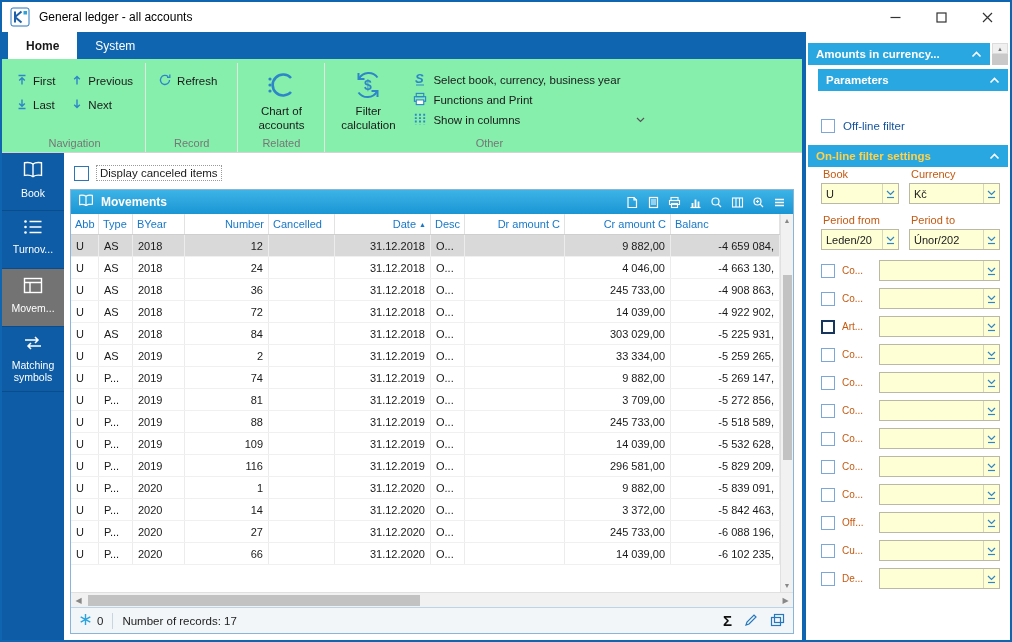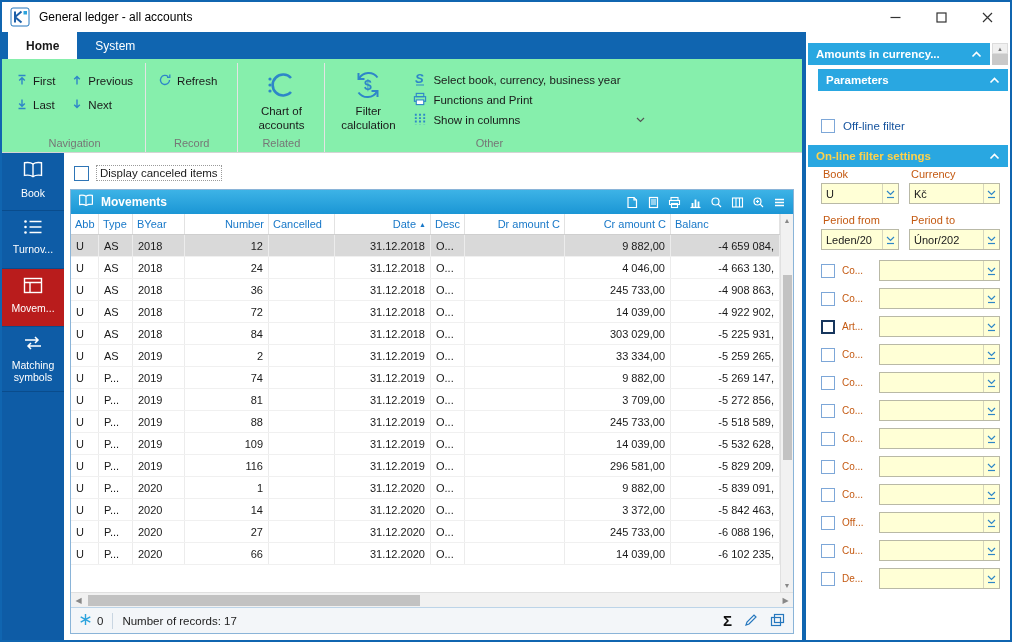--- a/index.html
+++ b/index.html
@@ -34,21 +34,21 @@
   .bigbtn .bicon { height:36px; display:flex; align-items:center; justify-content:center; }
   .other-wrap { display:flex; }
   .other-stack { display:flex; flex-direction:column; margin:6px 0 0 10px; gap:4px; width:232px; }
   .stack-row { display:flex; align-items:center; gap:6px; font-size:11.5px; color:#1a1a1a; white-space:nowrap; }
   .dd-chevron { margin-left:auto; display:flex; }
 
   
   .workspace { flex:1; display:flex; min-height:0; }
   .sidebar { flex:0 0 62px; background:#0e5ca6; display:flex; flex-direction:column; }
   .side-item { min-height:58px; padding:8px 2px 7px 2px; display:flex; flex-direction:column; align-items:center; gap:5px; border-bottom:1px solid #0a4c8c; color:#fff; font-size:10.5px; text-align:center; line-height:1.2; }
-  .side-item.active { background:#b91c1c; }
+  .side-item.active { background:#737373; }
 
   .main { flex:1; display:flex; flex-direction:column; padding:6px 8px 6px 6px; min-width:0; background:#fff; }
   .cancel-row { display:flex; align-items:center; gap:7px; margin:6px 0 8px 4px; }
   .checkbox { width:15px; height:15px; border:1px solid #2e75b6; background:#fff; flex:0 0 auto; display:inline-block; }
   .cancel-label { font-size:11.5px; color:#1a1a1a; border:1px dotted #9a9a9a; padding:1px 3px; }
 
   .panel { flex:1; border:1px solid #8ab4d8; display:flex; flex-direction:column; min-height:0; }
   .panel-header { flex:0 0 24px; background:linear-gradient(#3db3e6,#1b96d5); display:flex; align-items:center; padding:0 7px; gap:7px; }
   .panel-title { color:#fff; font-weight:bold; font-size:12px; }
   .ph-icons { margin-left:auto; display:flex; gap:8px; align-items:center; }

